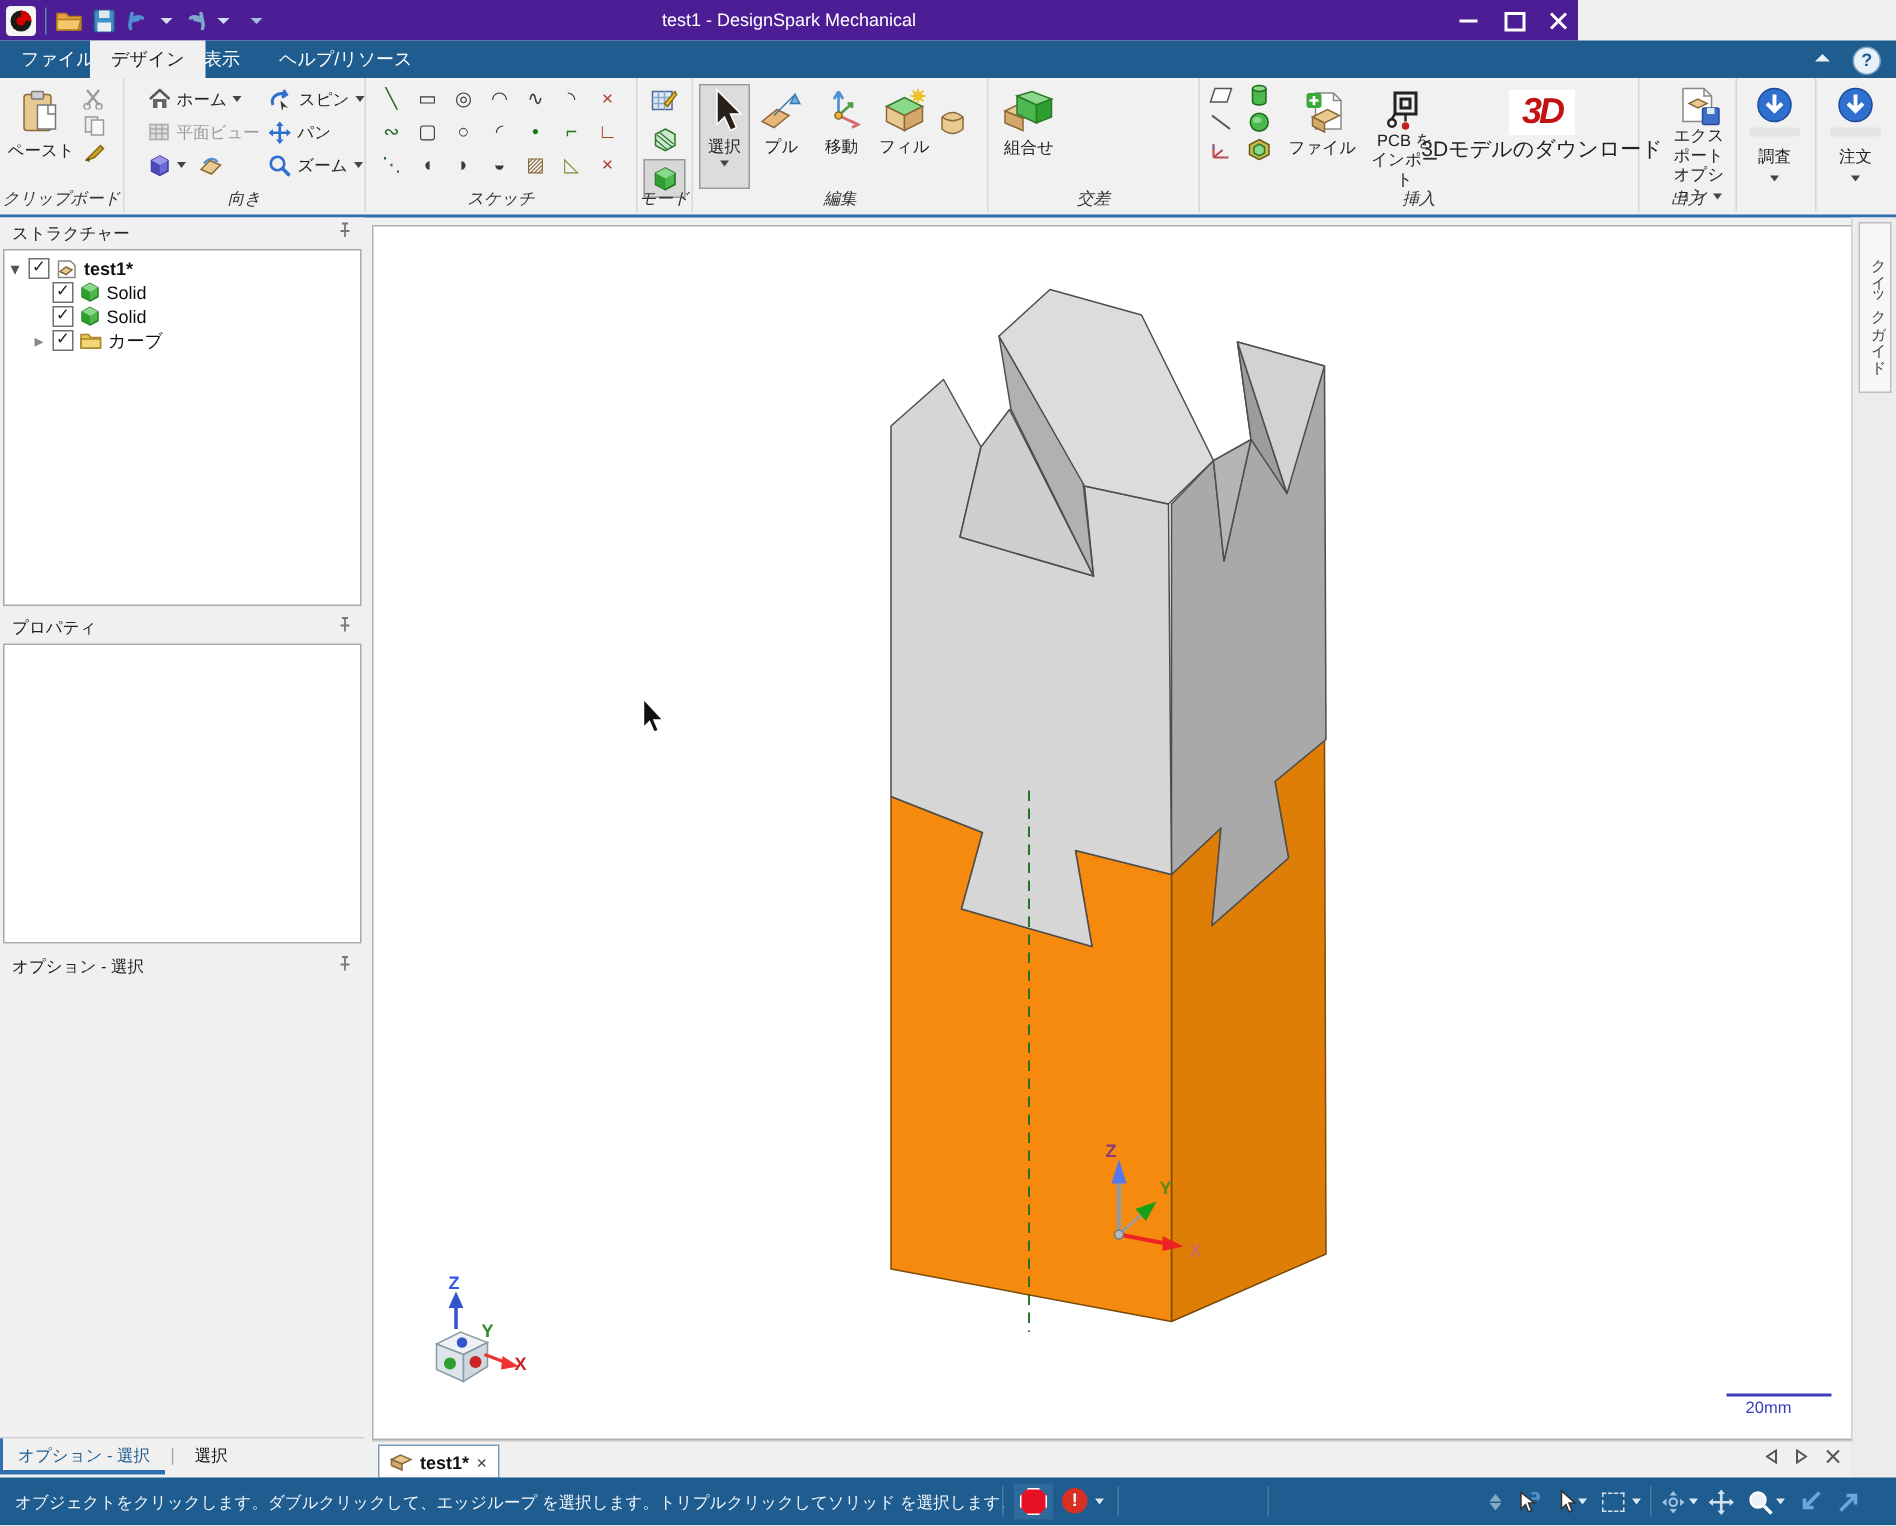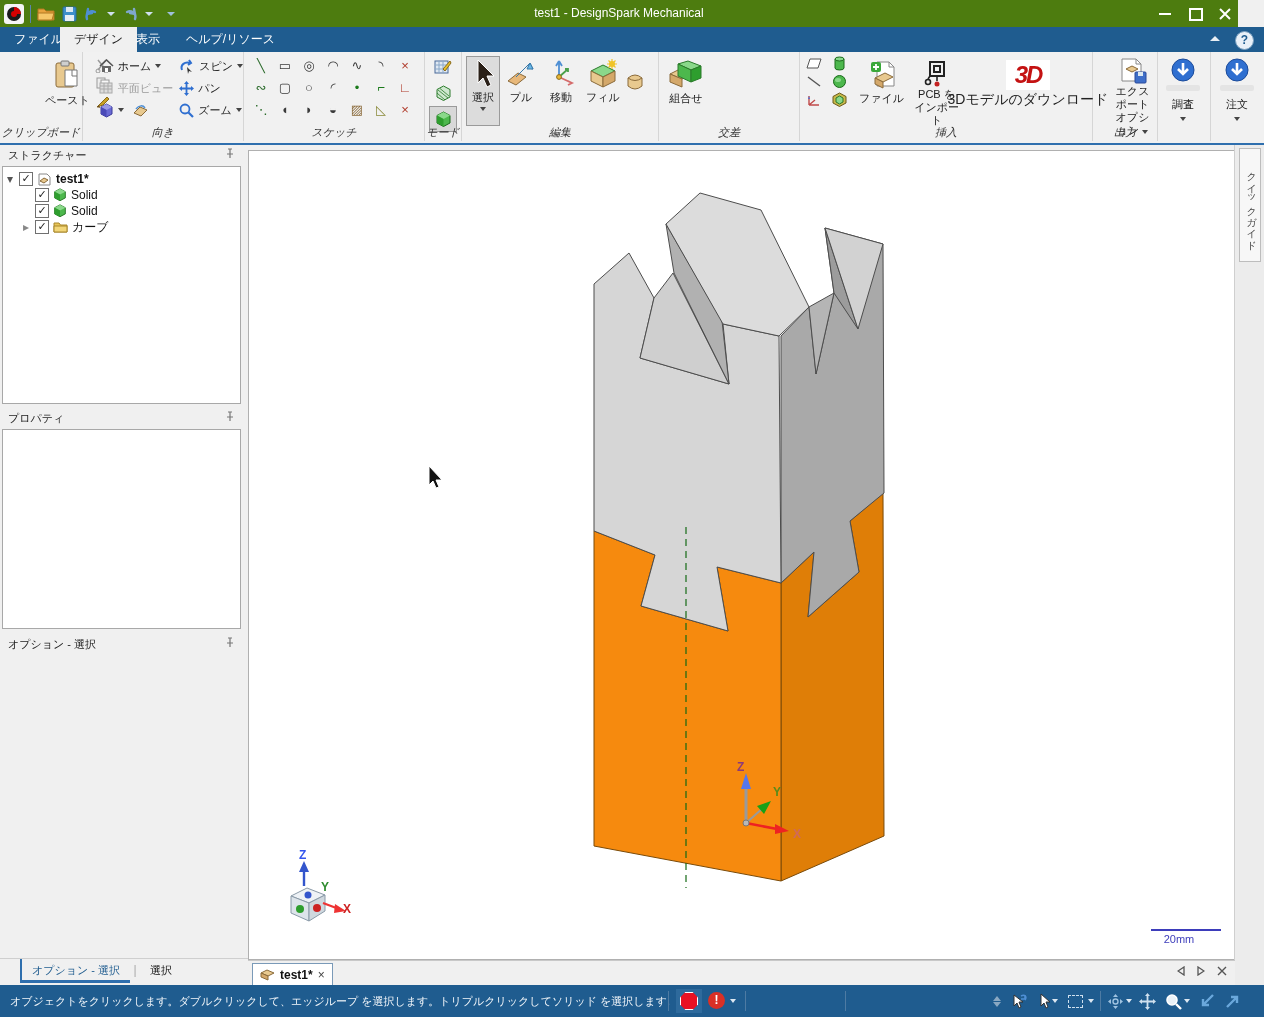--- a/index.html
+++ b/index.html
@@ -1,19 +1,19 @@
 <!DOCTYPE html>
 <html><head>
 <meta charset="utf-8">
 <style>
   html,body{margin:0;padding:0;}
   body{font-family:"Liberation Sans","DejaVu Sans",sans-serif;-webkit-font-smoothing:antialiased;}
   #app{position:relative;width:1264px;height:1017px;background:#f0f0f0;overflow:hidden;font-size:12px;color:#222;}
   
-  .titlebar{position:absolute;left:0;top:0;width:1238px;height:27px;background:#4d7c0f;color:#fff;}
+  .titlebar{position:absolute;left:0;top:0;width:1052px;height:27px;background:#4c1d95;color:#fff;}
   .title-text{position:absolute;left:0;right:0;top:6px;text-align:center;font-size:12px;color:#fff;}
   .qat{position:absolute;left:4px;top:2px;display:flex;align-items:center;gap:6px;height:23px;}
   .qat-sep{width:1px;height:18px;background:#5a85ad;}
   .caret-dn{width:0;height:0;border-left:4px solid transparent;border-right:4px solid transparent;border-top:4px solid #cfe0ee;display:inline-block;}
   .winbtns{position:absolute;right:6px;top:0;display:flex;gap:16px;align-items:center;height:27px;}
   .winbtn{width:14px;height:14px;position:relative;cursor:default;}
   .winbtn .bar{position:absolute;left:1px;top:6px;width:12px;height:2px;background:#fff;}
   .winbtn .box{position:absolute;left:1px;top:1px;width:10px;height:9px;border:2px solid #fff;}
   
   .menubar{position:absolute;left:0;top:27px;width:1264px;height:25px;background:#1f5c8f;}
@@ -124,21 +124,21 @@
     <div class="mtab active" style="left:60px">デザイン</div>
     <div class="mtab" style="left:122px">表示</div>
     <div class="mtab" style="left:172px">ヘルプ/リソース</div>
   </div>
   <div class="ribbon-collapse"></div>
   <div class="helpbtn">?</div>
 
   <div class="ribbon">
 
     <div class="grp" style="width:82px">
-      <div style="display:flex;padding-top:3px;padding-left:40px;">
+      <div style="display:flex;padding-top:3px;">
         <div class="bigbtn">
           <svg width="28" height="32" viewBox="0 0 28 32">
             <rect x="3" y="3" width="18" height="24" rx="2" fill="#e8c98f" stroke="#8a6a3a"></rect>
             <rect x="8" y="1" width="8" height="5" rx="1" fill="#cfcfcf" stroke="#777"></rect>
             <path d="M12 10 h12 v16 h-12 z" fill="#fff" stroke="#777"></path>
             <path d="M19 10 v6 h5" fill="none" stroke="#777"></path>
           </svg>
           <span class="lbl">ペースト</span>
         </div>
         <div style="display:flex;flex-direction:column;gap:4px;padding-top:4px;">
@@ -486,21 +486,21 @@
     </div>
     <div class="whitebox" style="height:198px;"></div>
 
     <div class="sec-head" style="margin-top:5px">
       <span>オプション - 選択</span>
       <svg class="pin" viewBox="0 0 11 11">
           <path d="M4 1 H8 M6 1 V6 M3 6 H9 M6 6 V10" stroke="#777" stroke-width="1.2" fill="none"></path>
         </svg>
     </div>
 
-    <div style="position:absolute;left:0;bottom:2px;width:243px;border-top:1px solid #cfcfcf;background:#f0f0f0;padding-left:20px;">
+    <div style="position:absolute;left:0;bottom:2px;width:243px;border-top:1px solid #cfcfcf;background:#f0f0f0;">
       <span class="btab sel">オプション - 選択</span>
       <span style="color:#aaa">|</span>
       <span class="btab">選択</span>
     </div>
   </div>
 
   <div class="viewport">
 
     <svg width="985" height="806" viewBox="0 0 985 806">
 

